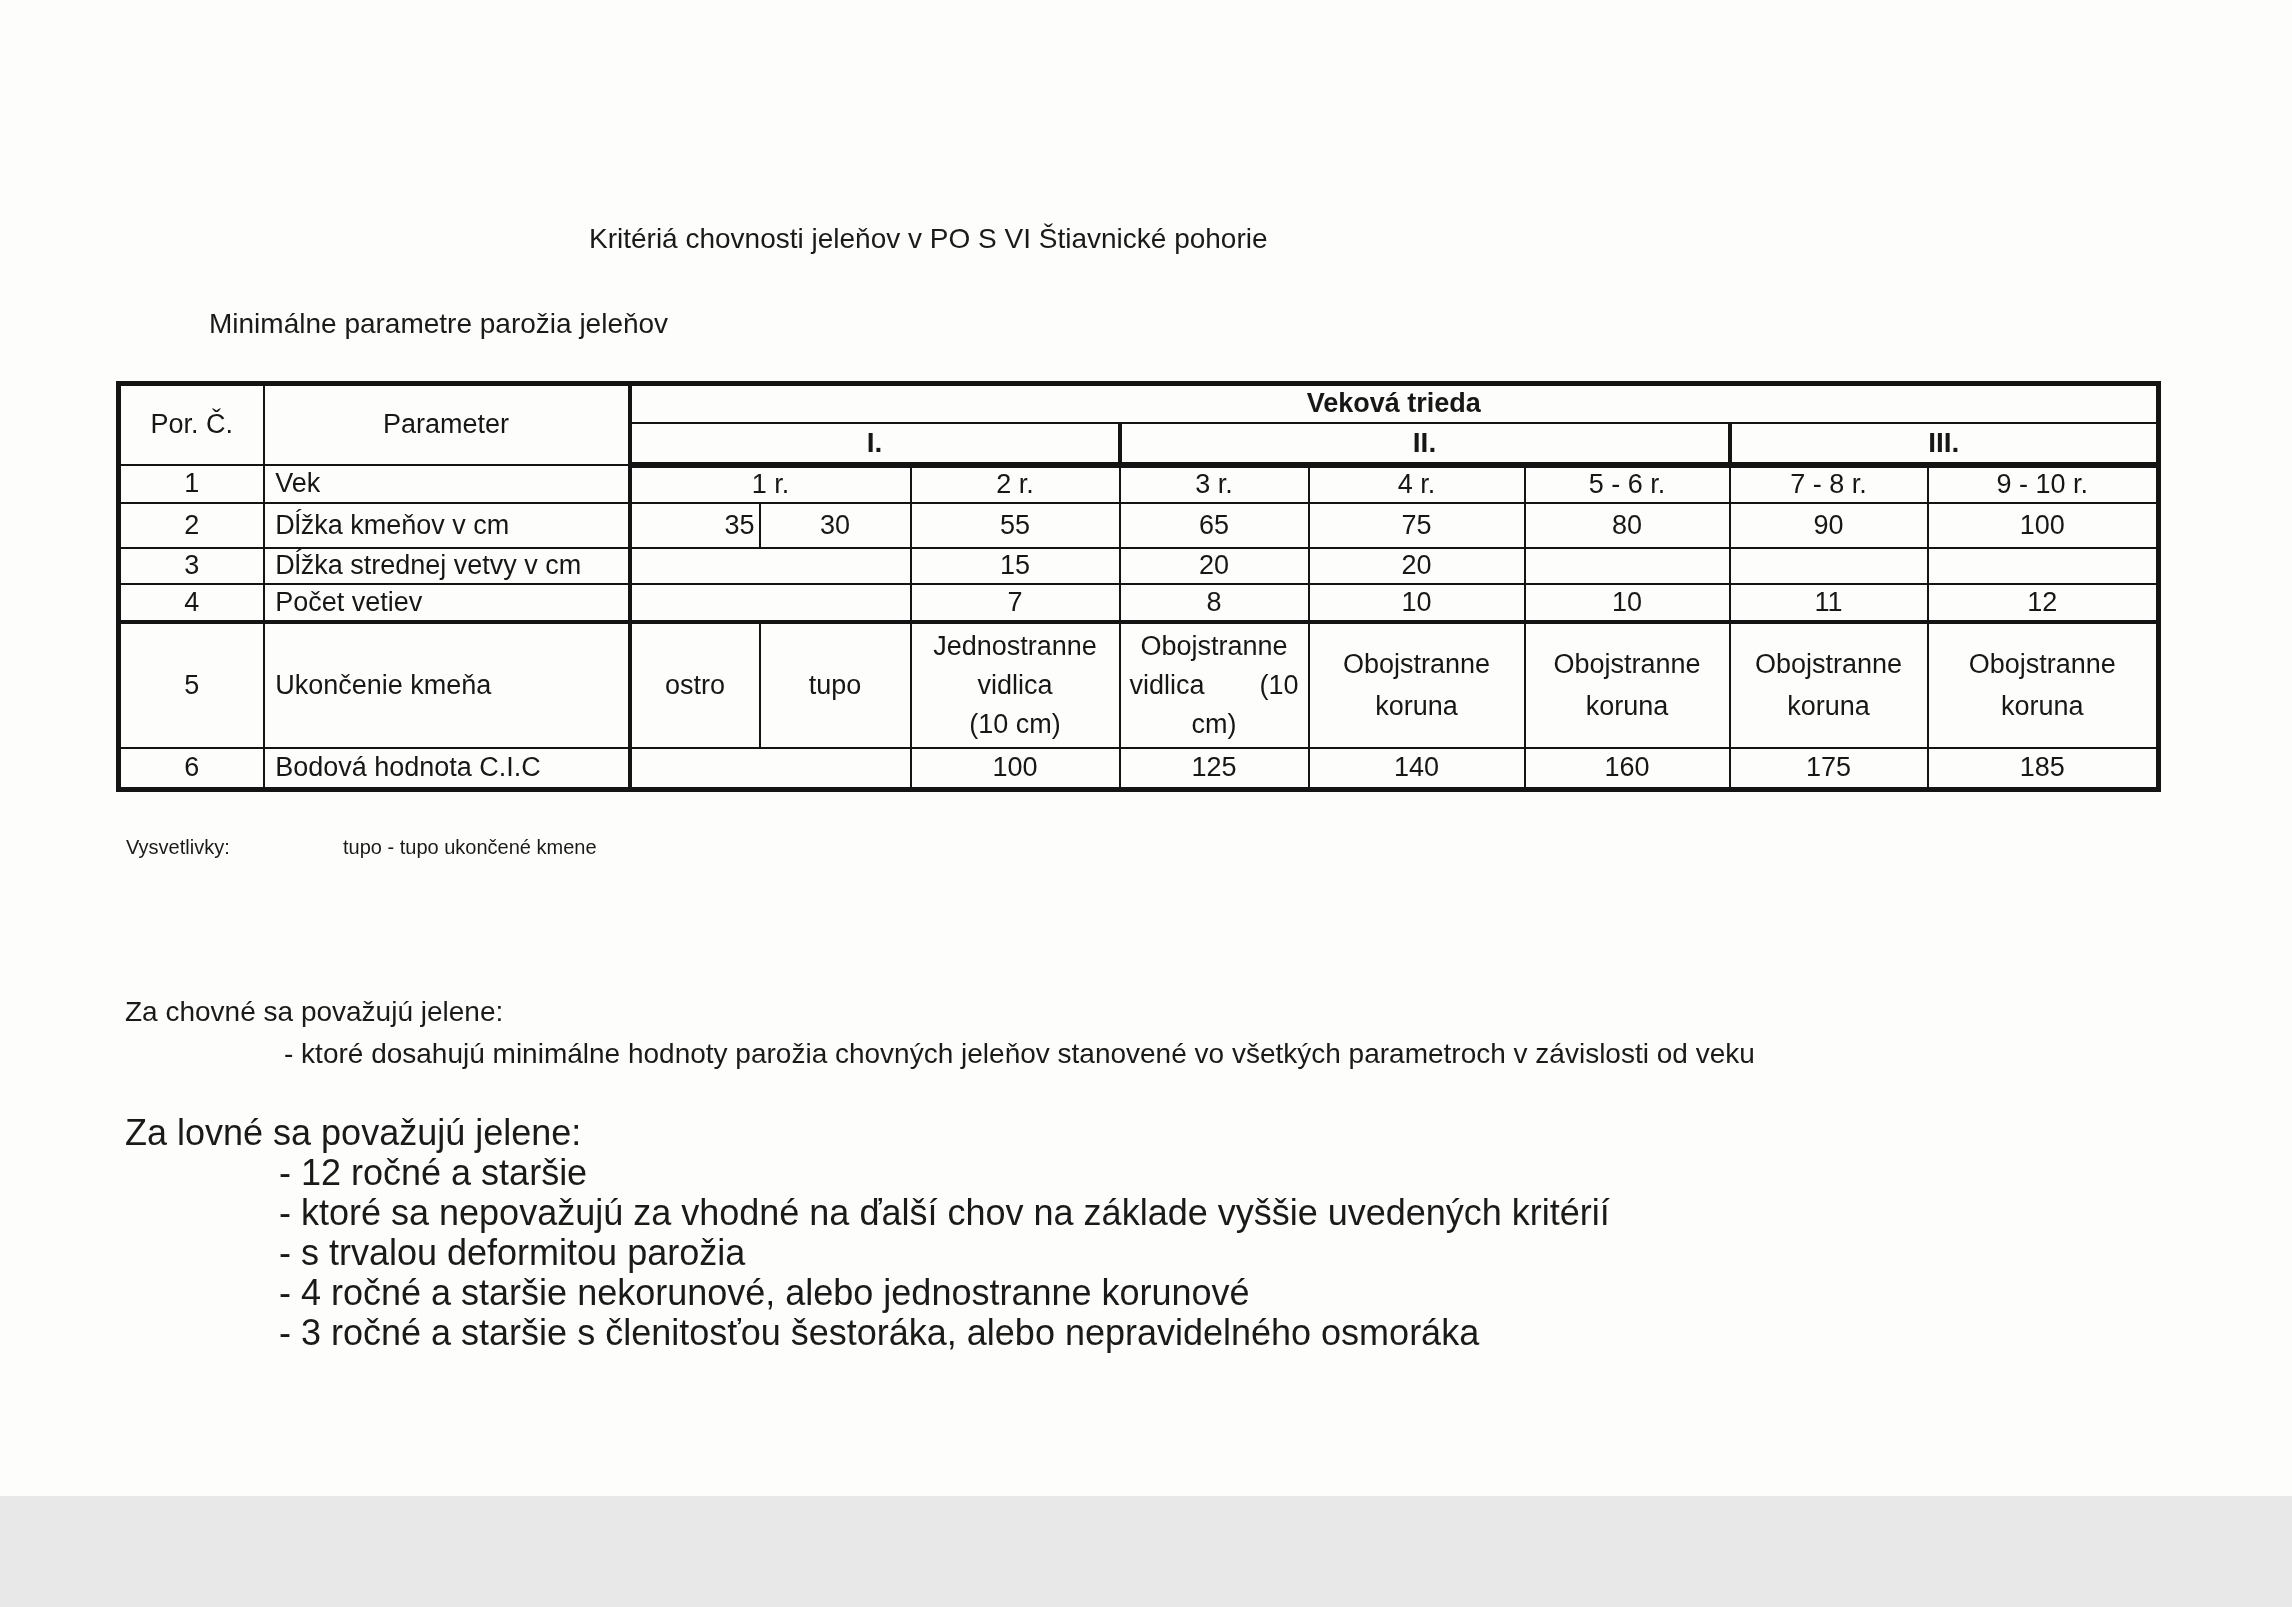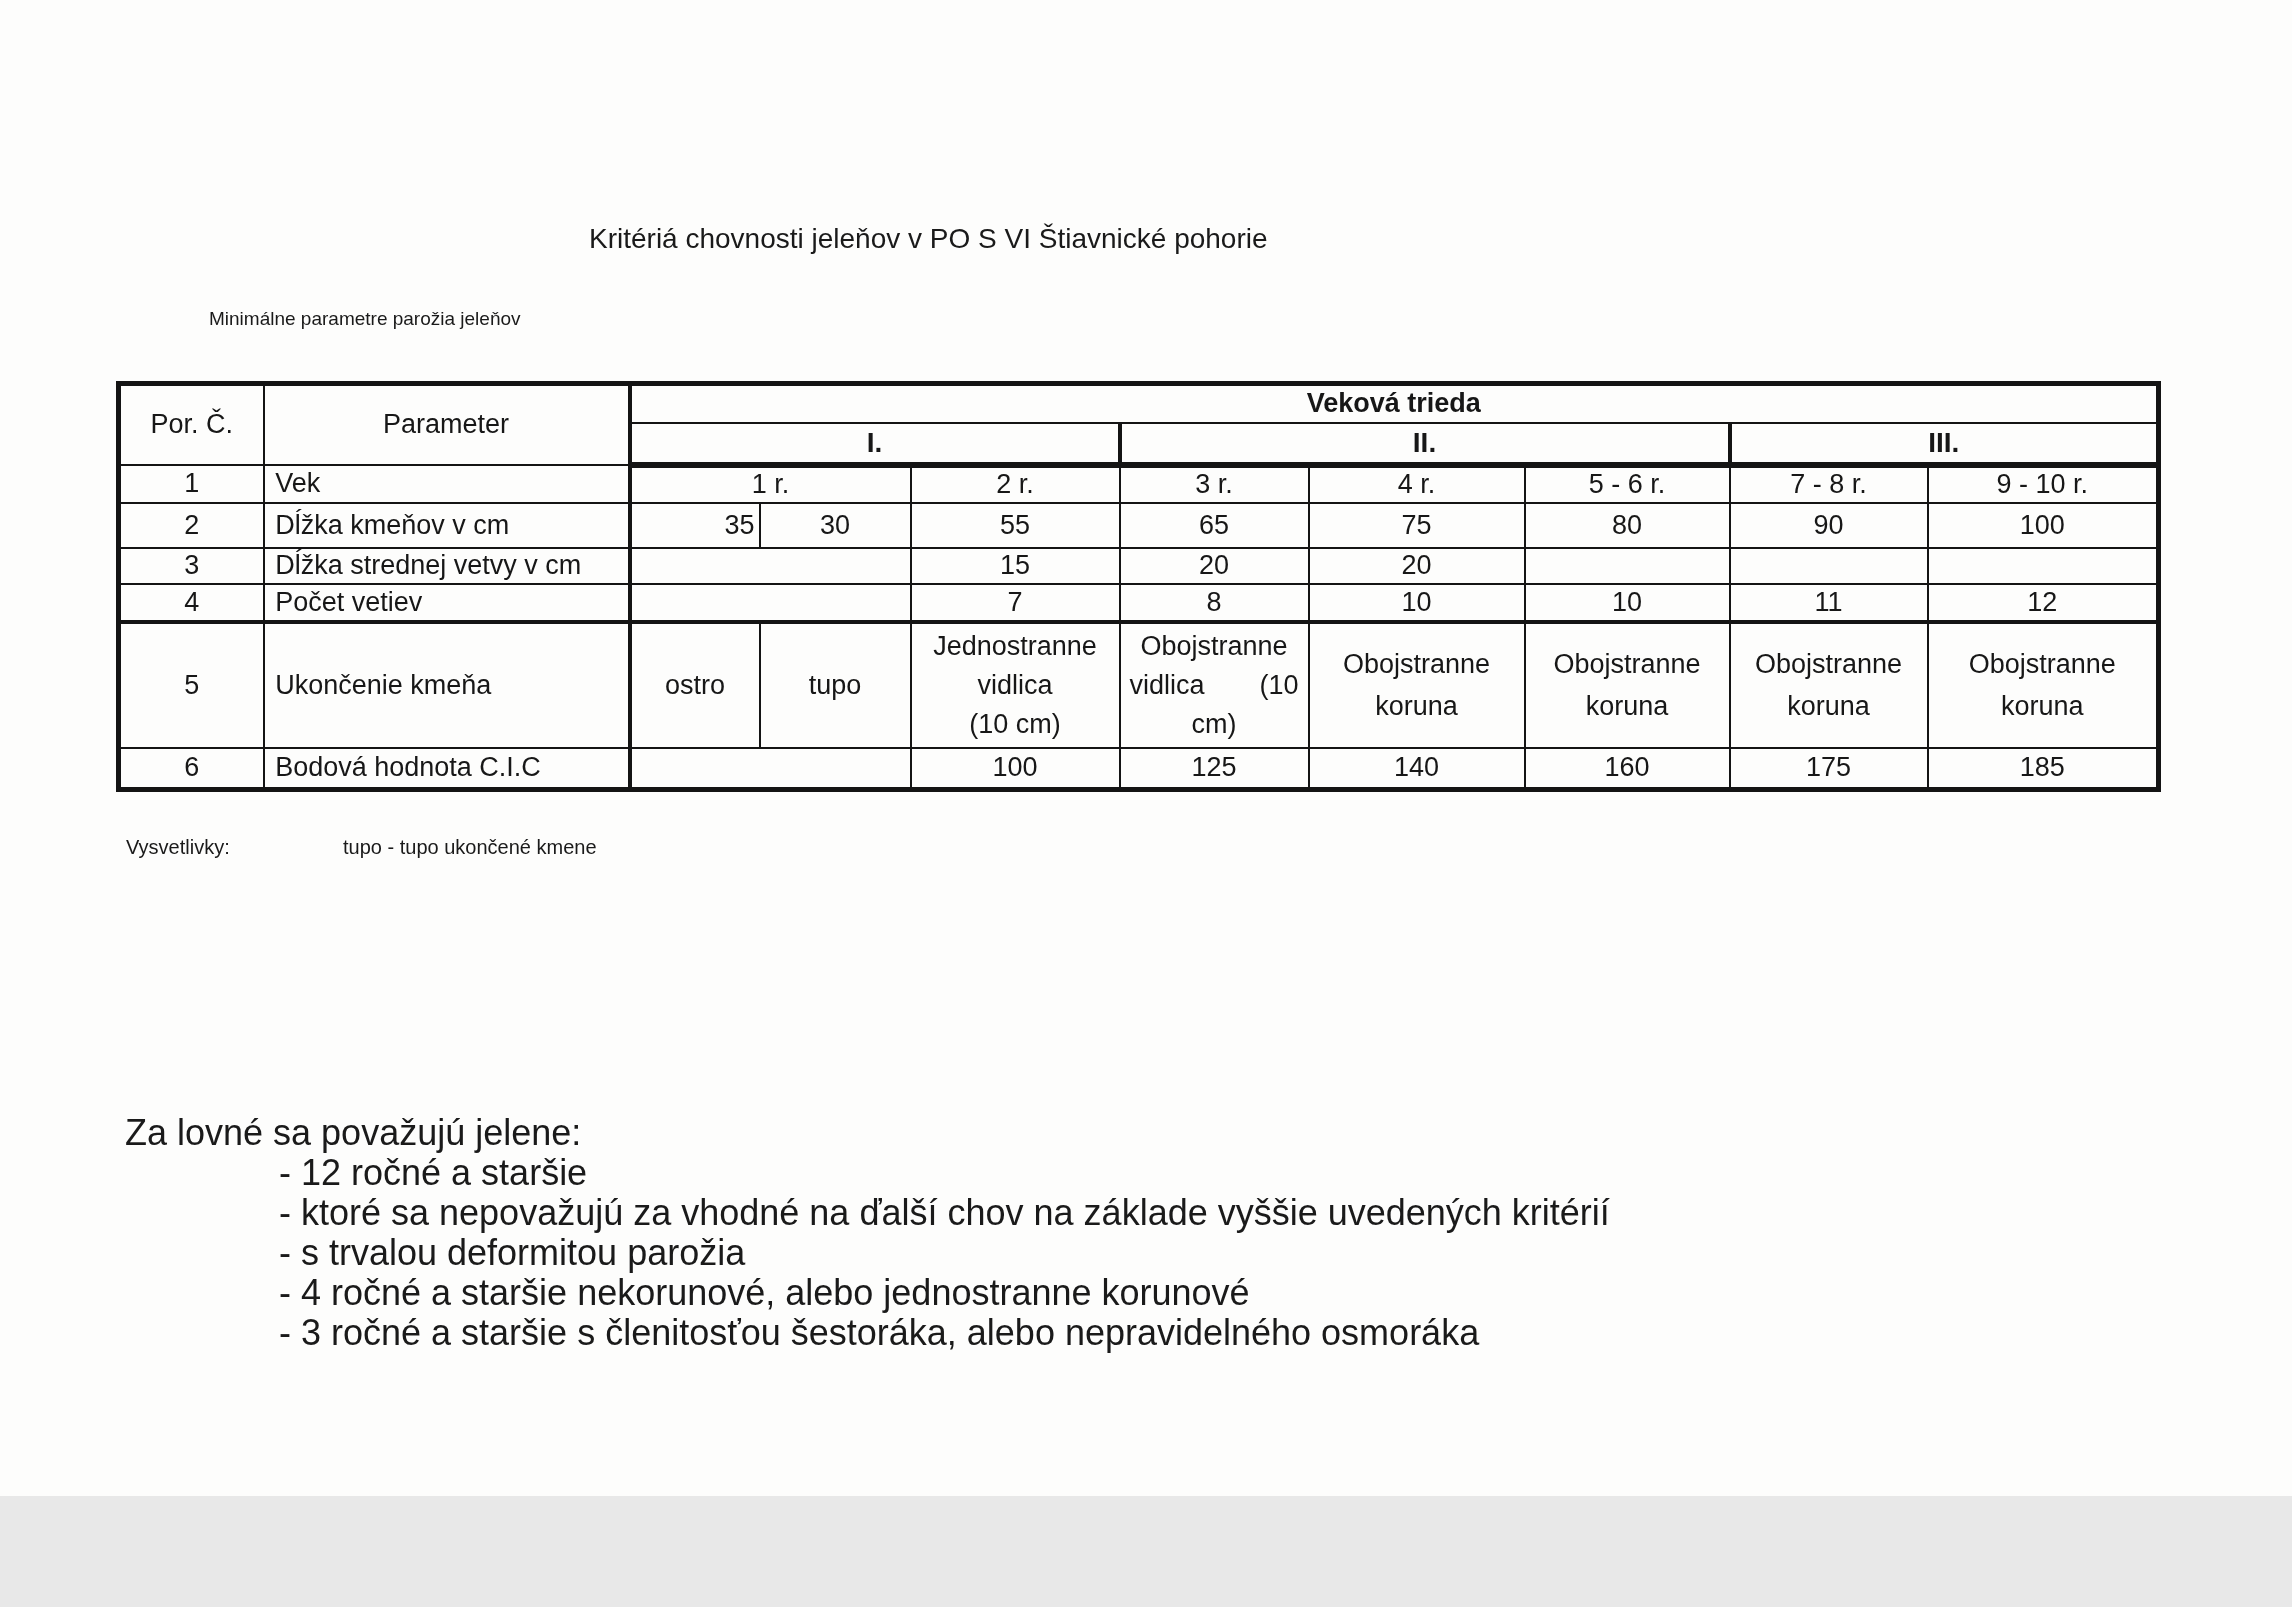--- a/index.html
+++ b/index.html
@@ -5,21 +5,21 @@
   html,body{margin:0;padding:0;background:#e8e8e8;}
   .page{
     position:relative;
     width:2293px;height:1496px;
     background:#fdfdfc;
     font-family:"Liberation Sans", sans-serif;
     color:#1a1a1a;
     overflow:hidden;
   }
   .title{position:absolute;left:589px;top:223px;font-size:28px;white-space:nowrap;}
-  .subtitle{position:absolute;left:209px;top:308px;font-size:19px;white-space:nowrap;}
+  .subtitle{position:absolute;left:209px;top:308px;font-size:28px;white-space:nowrap;}
 
   
   .tbl{
     position:absolute;left:116px;top:381px;
     border-collapse:collapse;table-layout:fixed;
     border:5.4px solid #141414;
   }
   .tbl td{
     border:2.7px solid #141414;
     font-size:27px;text-align:center;vertical-align:middle;
@@ -202,20 +202,24 @@
       <td>185</td>
     </tr>
   </tbody>
     </table>
 
   <div class="legend">
     <span class="lbl">Vysvetlivky:</span>
     <div class="ln ln2">tupo - tupo ukončené kmene</div>
   </div>
 
+  <div class="breeding">
+    <div>Za chovné sa považujú jelene:</div>
+    <div class="item">- ktoré dosahujú minimálne hodnoty parožia chovných jeleňov stanovené vo všetkých parametroch v závislosti od veku</div>
+  </div>
 
   <div class="hunting">
     <div>Za lovné sa považujú jelene:</div>
     <div class="item">- 12 ročné a staršie</div>
     <div class="item">- ktoré sa nepovažujú za vhodné na ďalší chov na základe vyššie uvedených kritérií</div>
     <div class="item">- s trvalou deformitou parožia</div>
     <div class="item">- 4 ročné a staršie nekorunové, alebo jednostranne korunové</div>
     <div class="item">- 3 ročné a staršie s členitosťou šestoráka, alebo nepravidelného osmoráka</div>
   </div>
 

